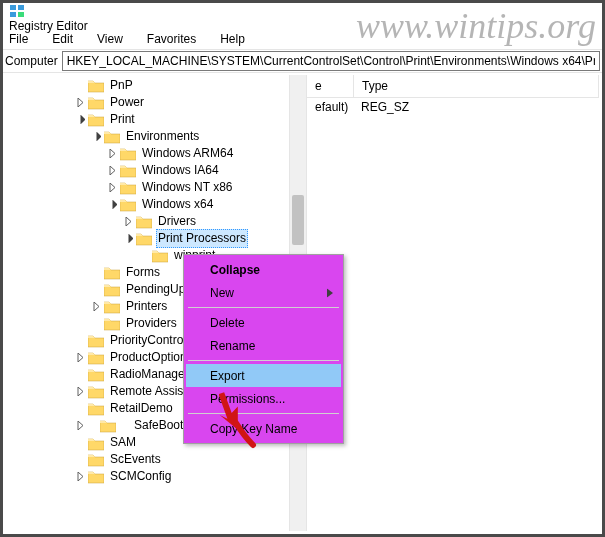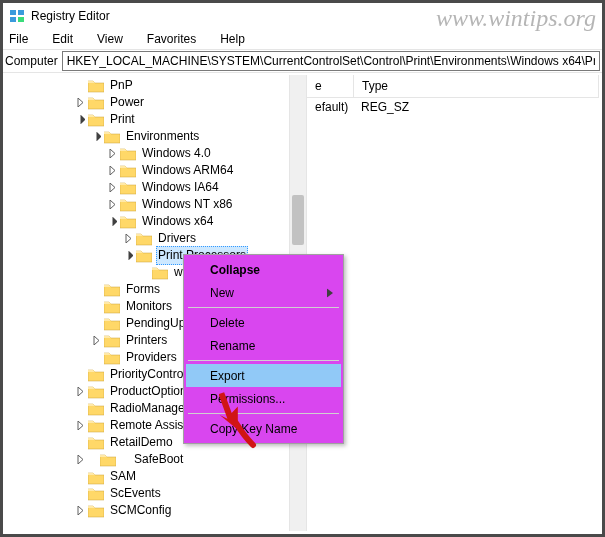--- a/index.html
+++ b/index.html
@@ -12,23 +12,23 @@
     position: relative;
     overflow: hidden;
     box-sizing: border-box;
     border: 3px solid #4a4a4a;
     color: #000;
   }
   
   .titlebar {
     height: 26px;
     display: flex;
-    align-items: center;
     padding: 0 6px;
     background: #fff;
+    flex-direction: column;
   }
   .titlebar .appicon {
     width: 16px; height: 16px;
     margin-right: 6px;
   }
   .titlebar .title { font-size: 12px; }
   
   .menubar {
     height: 20px;
     display: flex;
@@ -179,21 +179,21 @@
     transform: translateY(-50%);
   }
   .ctxmenu .item .arrow svg { width: 6px; height: 9px; display: block; }
   
   .watermark {
     position: absolute;
     top: 2px;
     right: 6px;
     font-family: Georgia, "Times New Roman", serif;
     font-style: italic;
-    font-size: 24px;
+    font-size: 36px;
     letter-spacing: 0px;
     color: rgba(120,120,120,.55);
     z-index: 5;
     pointer-events: none;
   }
   
   .redarrow {
     position: absolute;
     left: 216px; top: 386px;
     z-index: 200;
@@ -291,67 +291,53 @@
             <svg viewBox="0 0 9 9">
               <path d="M2 0 L7 4.5 L2 9 Z" fill="none" stroke="#606060" stroke-width="1"></path>
             </svg>
           </span>
           <span class="folder">
             <svg viewBox="0 0 16 14">
               <path d="M0 2 L5 2 L7 4 L16 4 L16 13 L0 13 Z" fill="#ffd868" stroke="#caa23a" stroke-width="0.5"></path>
               <path d="M0 2 L5 2 L7 4 L0 4 Z" fill="#ffe9a8"></path>
             </svg>
           </span>
-          <span class="label">Windows 4.0</span>
+          <span class="label">Windows ARM64</span>
         </div>
         <div class="row" style="padding-left: 100px;">
           <span class="twisty">
             <svg viewBox="0 0 9 9">
               <path d="M2 0 L7 4.5 L2 9 Z" fill="none" stroke="#606060" stroke-width="1"></path>
             </svg>
           </span>
           <span class="folder">
             <svg viewBox="0 0 16 14">
               <path d="M0 2 L5 2 L7 4 L16 4 L16 13 L0 13 Z" fill="#ffd868" stroke="#caa23a" stroke-width="0.5"></path>
               <path d="M0 2 L5 2 L7 4 L0 4 Z" fill="#ffe9a8"></path>
             </svg>
           </span>
-          <span class="label">Windows ARM64</span>
+          <span class="label">Windows IA64</span>
         </div>
         <div class="row" style="padding-left: 100px;">
           <span class="twisty">
             <svg viewBox="0 0 9 9">
               <path d="M2 0 L7 4.5 L2 9 Z" fill="none" stroke="#606060" stroke-width="1"></path>
             </svg>
           </span>
           <span class="folder">
             <svg viewBox="0 0 16 14">
               <path d="M0 2 L5 2 L7 4 L16 4 L16 13 L0 13 Z" fill="#ffd868" stroke="#caa23a" stroke-width="0.5"></path>
               <path d="M0 2 L5 2 L7 4 L0 4 Z" fill="#ffe9a8"></path>
             </svg>
           </span>
-          <span class="label">Windows IA64</span>
+          <span class="label">Windows NT x86</span>
         </div>
         <div class="row" style="padding-left: 100px;">
           <span class="twisty">
             <svg viewBox="0 0 9 9">
-              <path d="M2 0 L7 4.5 L2 9 Z" fill="none" stroke="#606060" stroke-width="1"></path>
-            </svg>
-          </span>
-          <span class="folder">
-            <svg viewBox="0 0 16 14">
-              <path d="M0 2 L5 2 L7 4 L16 4 L16 13 L0 13 Z" fill="#ffd868" stroke="#caa23a" stroke-width="0.5"></path>
-              <path d="M0 2 L5 2 L7 4 L0 4 Z" fill="#ffe9a8"></path>
-            </svg>
-          </span>
-          <span class="label">Windows NT x86</span>
-        </div>
-        <div class="row" style="padding-left: 100px;">
-          <span class="twisty">
-            <svg viewBox="0 0 9 9">
               <path d="M1 1 L8 1 L1 8 Z" fill="#404040" transform="rotate(135 4.5 4.5)"></path>
             </svg>
           </span>
           <span class="folder">
             <svg viewBox="0 0 16 14">
               <path d="M0 2 L5 2 L7 4 L16 4 L16 13 L0 13 Z" fill="#ffd868" stroke="#caa23a" stroke-width="0.5"></path>
               <path d="M0 2 L5 2 L7 4 L0 4 Z" fill="#ffe9a8"></path>
             </svg>
           </span>
           <span class="label">Windows x64</span>
@@ -396,30 +382,20 @@
         </div>
         <div class="row" style="padding-left: 84px;">
           <span class="twisty empty"></span>
           <span class="folder">
             <svg viewBox="0 0 16 14">
               <path d="M0 2 L5 2 L7 4 L16 4 L16 13 L0 13 Z" fill="#ffd868" stroke="#caa23a" stroke-width="0.5"></path>
               <path d="M0 2 L5 2 L7 4 L0 4 Z" fill="#ffe9a8"></path>
             </svg>
           </span>
           <span class="label">Forms</span>
-        </div>
-        <div class="row" style="padding-left: 84px;">
-          <span class="twisty empty"></span>
-          <span class="folder">
-            <svg viewBox="0 0 16 14">
-              <path d="M0 2 L5 2 L7 4 L16 4 L16 13 L0 13 Z" fill="#ffd868" stroke="#caa23a" stroke-width="0.5"></path>
-              <path d="M0 2 L5 2 L7 4 L0 4 Z" fill="#ffe9a8"></path>
-            </svg>
-          </span>
-          <span class="label">Monitors</span>
         </div>
         <div class="row" style="padding-left: 84px;">
           <span class="twisty empty"></span>
           <span class="folder">
             <svg viewBox="0 0 16 14">
               <path d="M0 2 L5 2 L7 4 L16 4 L16 13 L0 13 Z" fill="#ffd868" stroke="#caa23a" stroke-width="0.5"></path>
               <path d="M0 2 L5 2 L7 4 L0 4 Z" fill="#ffe9a8"></path>
             </svg>
           </span>
           <span class="label">PendingUpgrades</span>

